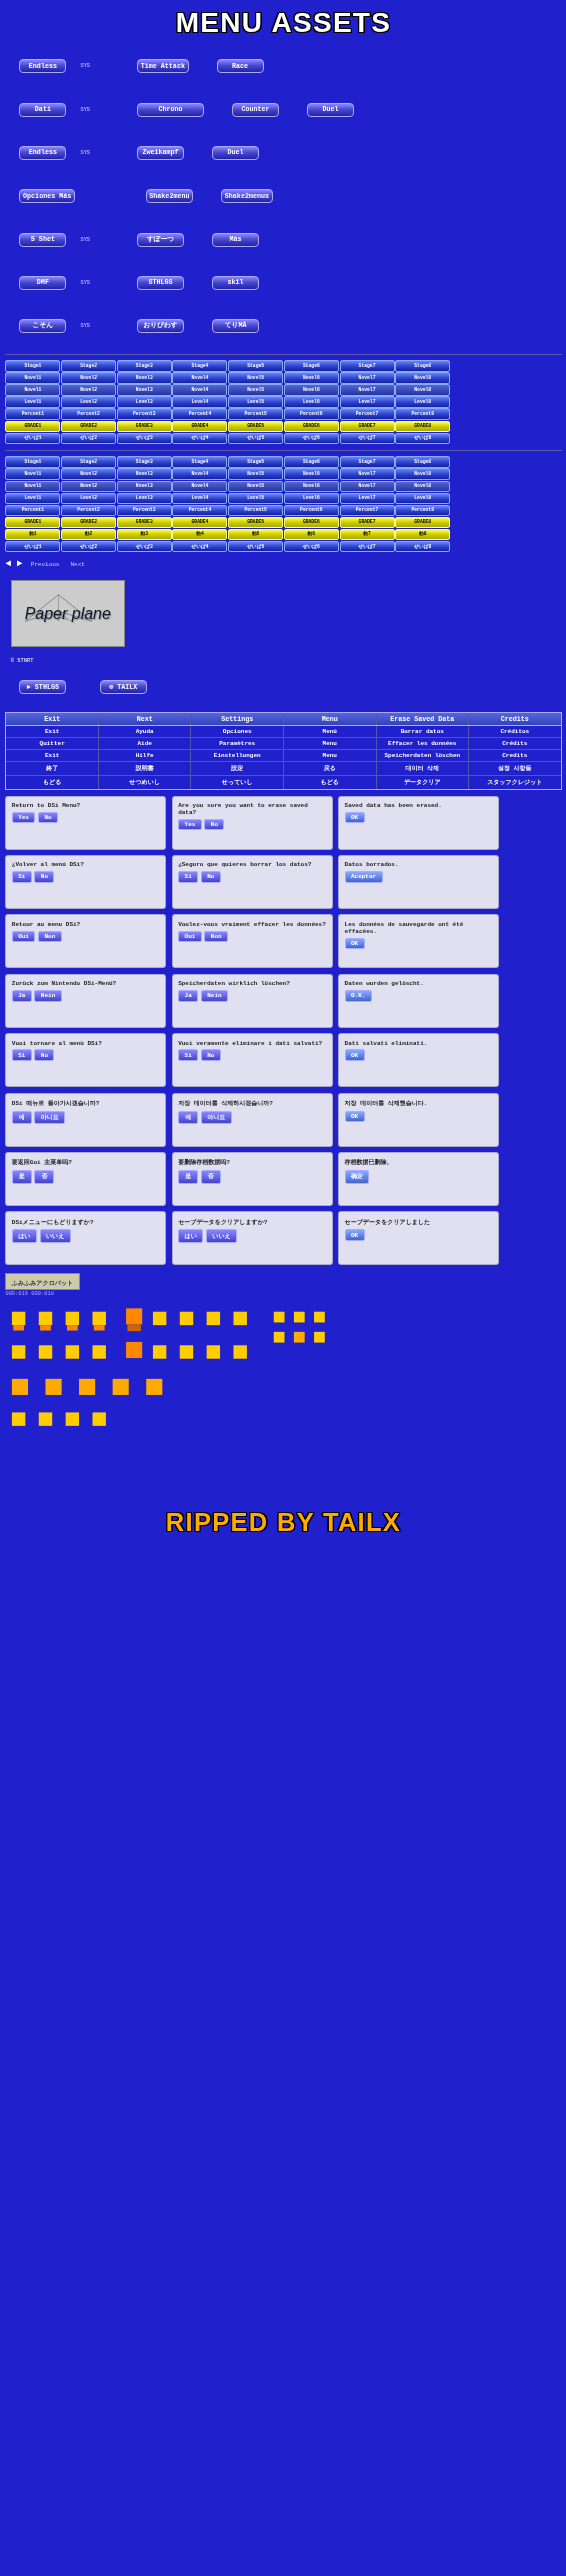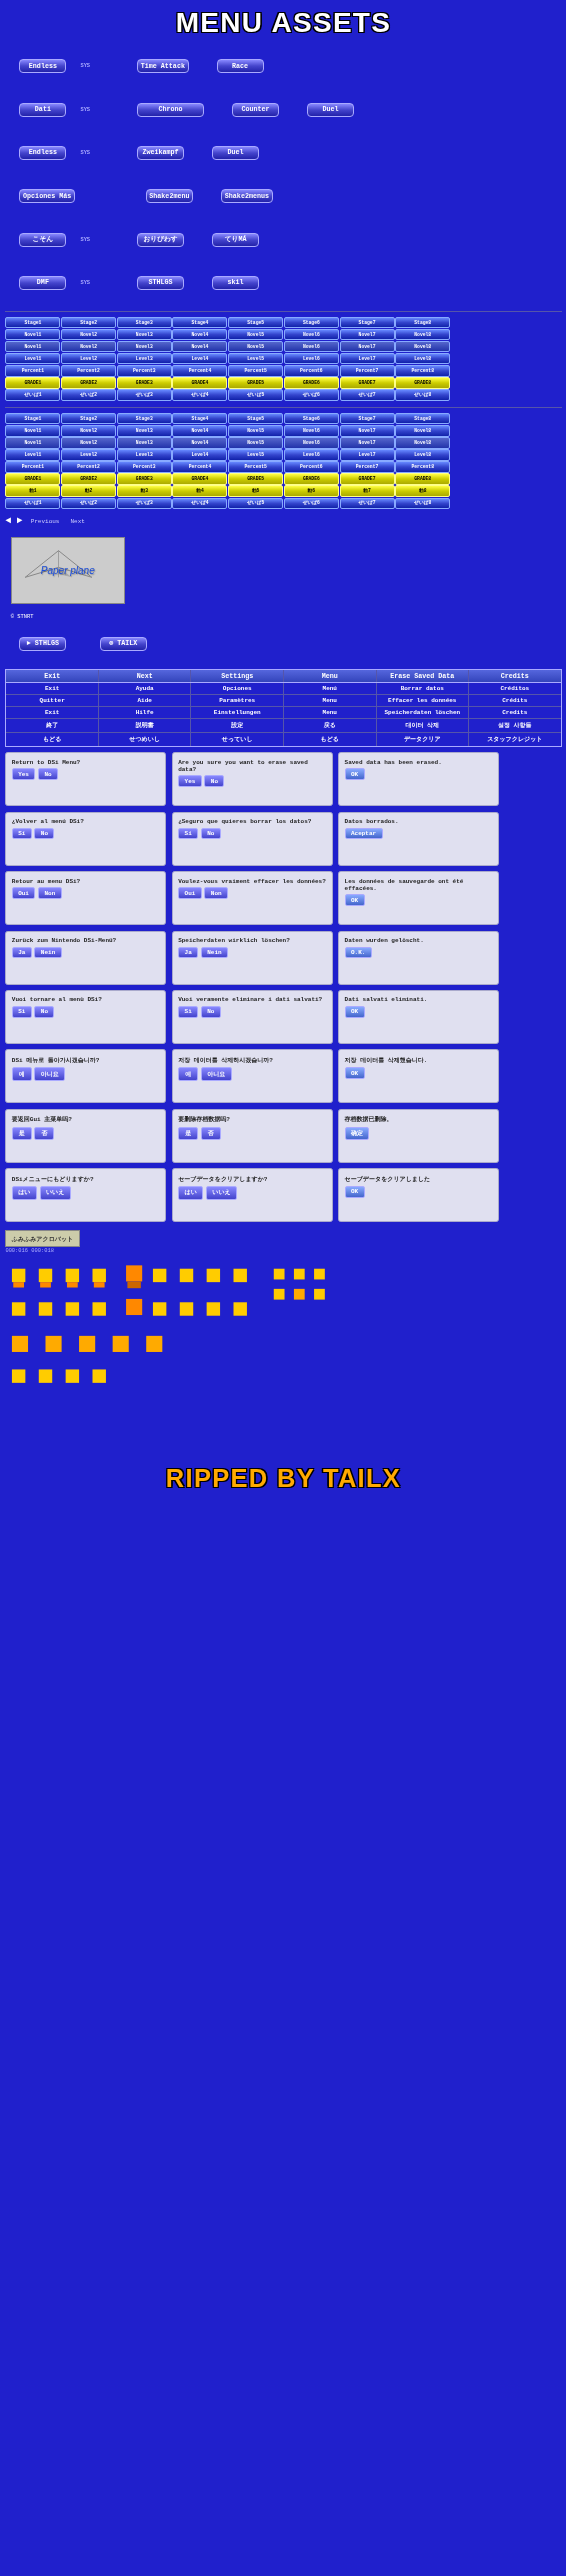--- a/index.html
+++ b/index.html
@@ -106,23 +106,23 @@
       display: flex;
       align-items: center;
       justify-content: center;
       border: 1.3px solid #888888;
       position: relative;
       overflow: hidden;
     }
 
     .paper-plane-text {
       font-family: 'Comic Sans MS', cursive, sans-serif;
-      font-size: 10px;
+      font-size: 16px;
       font-style: italic;
-      color: #1d4ed8;
+      color: #0f172a;
       text-shadow: 0.7px 0.7px 1.3px rgba(0,0,0,0.3);
       z-index: 2;
     }
 
     
     .settings-section {
       margin: 2.7px 5.4px;
       border: 0.7px solid #aaaaff;
     }
 
@@ -278,33 +278,39 @@
     <span class="menu-btn">Duel</span>
   </div>
 
   <div class="row">
     <span class="menu-btn">Opciones Más</span>
     <span class="label-text" style="font-size:5.4px;color:#aaaaff;"></span>
     <span class="menu-btn">Shake2menu</span>
     <span class="menu-btn">Shake2menus</span>
   </div>
 
+  <div class="row">
+    <span class="menu-btn">S Shet</span>
+    <span class="label-text" style="font-size:5.4px;color:#aaaaff;">SYS</span>
+    <span class="menu-btn">すぽーつ</span>
+    <span class="menu-btn">Más</span>
+  </div>
+
+  <div class="row">
+    <span class="menu-btn">DMF</span>
+    <span class="label-text" style="font-size:5.4px;color:#aaaaff;">SYS</span>
+    <span class="menu-btn">STHLGS</span>
+    <span class="menu-btn">skil</span>
+  </div>
 
   <div class="row">
     <span class="menu-btn">こそん</span>
     <span class="label-text" style="font-size:5.4px;color:#aaaaff;">SYS</span>
     <span class="menu-btn">おりびわす</span>
     <span class="menu-btn">てりMÁ</span>
-  </div>
-
-  <div class="row">
-    <span class="menu-btn">DMF</span>
-    <span class="label-text" style="font-size:5.4px;color:#aaaaff;">SYS</span>
-    <span class="menu-btn">STHLGS</span>
-    <span class="menu-btn">skil</span>
   </div>
 </div>
 
 <hr class="section-separator">
 
 <div class="sprite-section">
 
   <div class="sprite-row">
     <span class="sprite-btn">Stage1</span>
     <span class="sprite-btn">Stage2</span>

